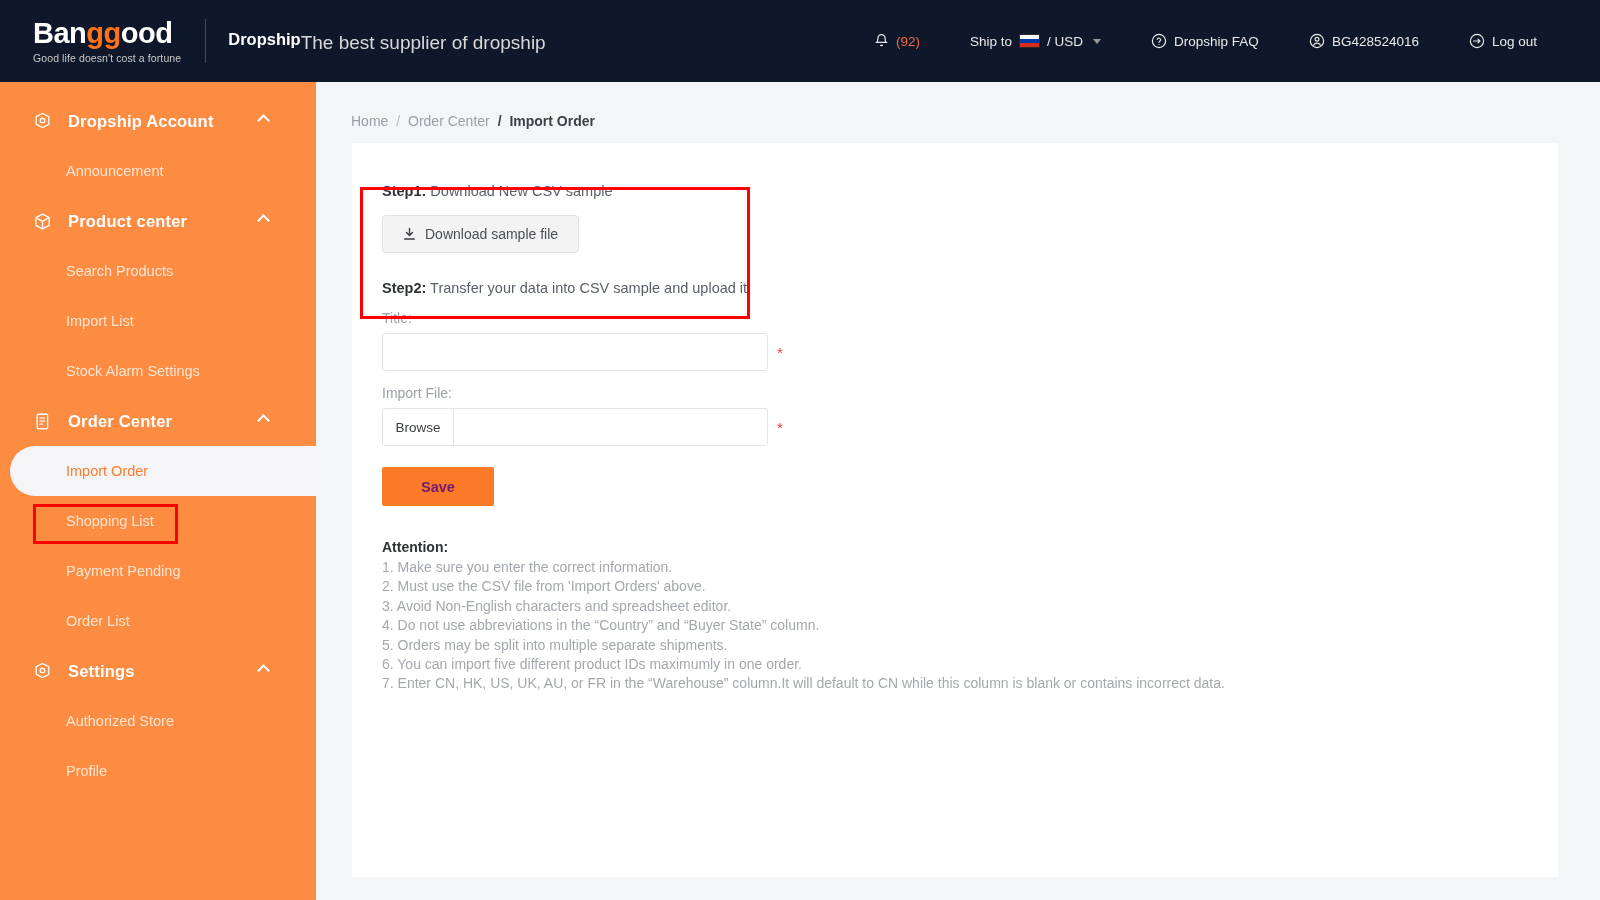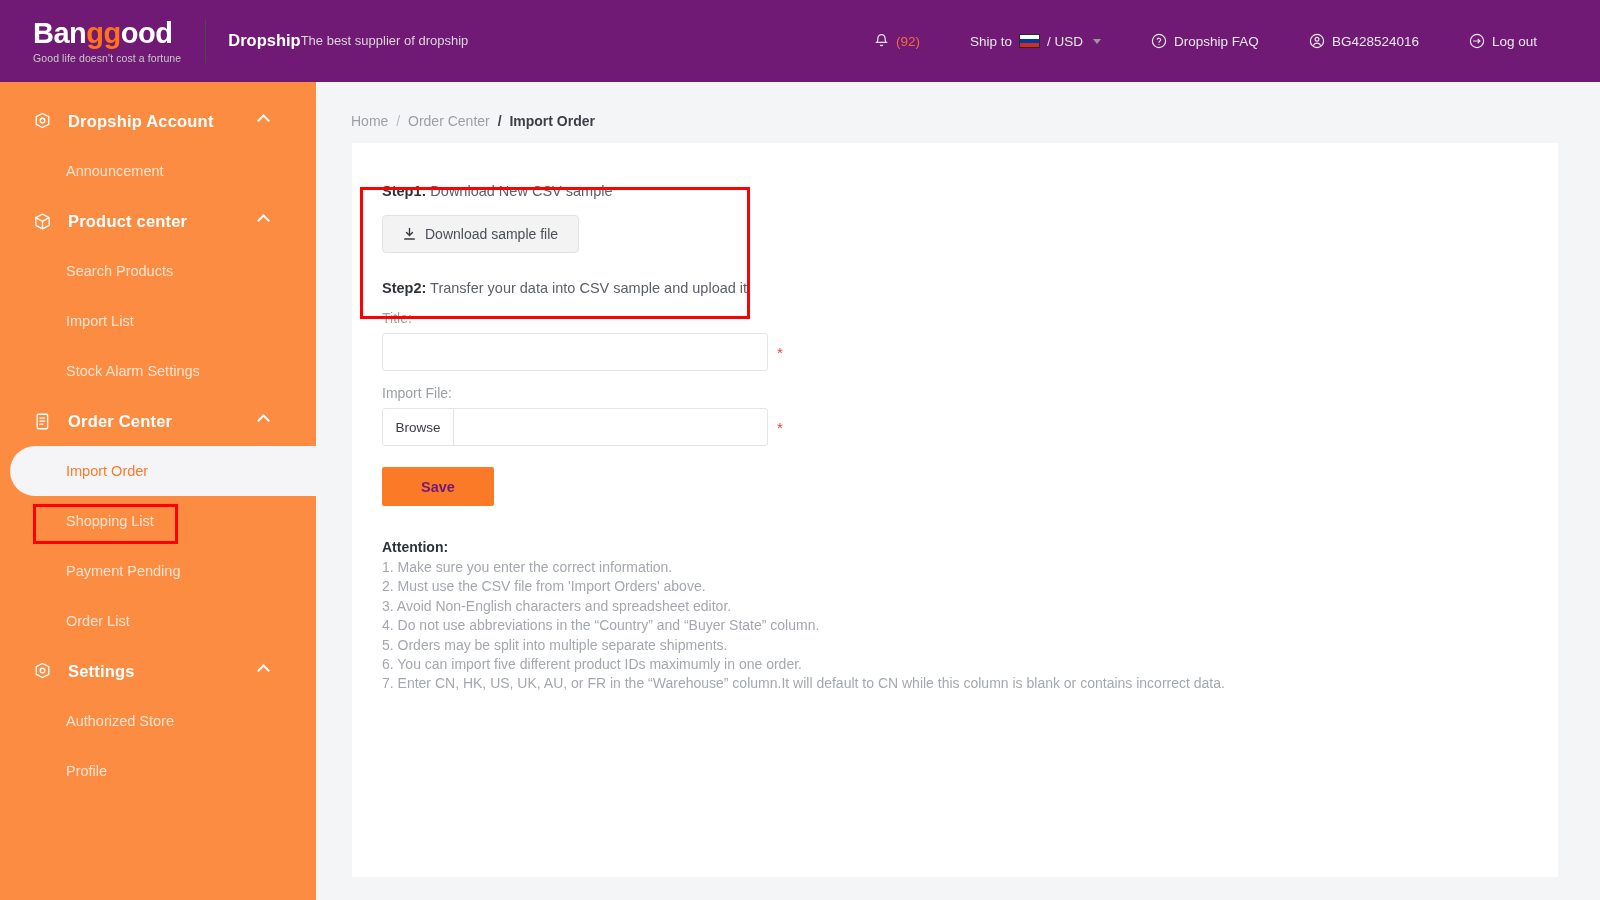--- a/index.html
+++ b/index.html
@@ -8,38 +8,38 @@
     font-family: "Liberation Sans", sans-serif;
     background: #f4f5f7;
     overflow: hidden;
   }
   #app { position: relative; width: 1600px; height: 900px; }
 
   
   .header {
     position: absolute; top: 0; left: 0;
     width: 1600px; height: 82px;
-    background: #701a75;
+    background: #0f172a;
     display: flex; align-items: center;
   }
   .logo-block { display: flex; align-items: center; padding-left: 33px; }
   .logo-words { display: flex; flex-direction: column; }
   .logo-main {
     font-size: 29px; font-weight: bold; color: #ffffff;
     letter-spacing: -0.5px; line-height: 1.05;
   }
   .logo-main .gg { color: #ff7318; }
   .logo-tag { font-size: 10.5px; color: #c9c9c9; margin-top: 3px; letter-spacing: 0.1px; }
   .logo-divider {
     width: 1px; height: 44px; background: #4a4a4a;
     margin: 0 22px 0 24px;
   }
   .brand-sub { display: flex; flex-direction: row; }
   .brand-title { font-size: 16.5px; font-weight: bold; color: #ffffff; line-height: 1.3; }
-  .brand-desc { font-size: 13px; color: #d8d8d8; margin-top: 3px; }
+  .brand-desc { font-size: 19px; color: #d8d8d8; margin-top: 3px; }
 
   .header-right {
     margin-left: auto; display: flex; align-items: center;
     padding-right: 46px; gap: 16px;
   }
   .hr-item {
     display: flex; align-items: center; gap: 7px;
     color: #e9e9e9; font-size: 13.5px; cursor: pointer;
     padding: 0 17px; white-space: nowrap;
   }

